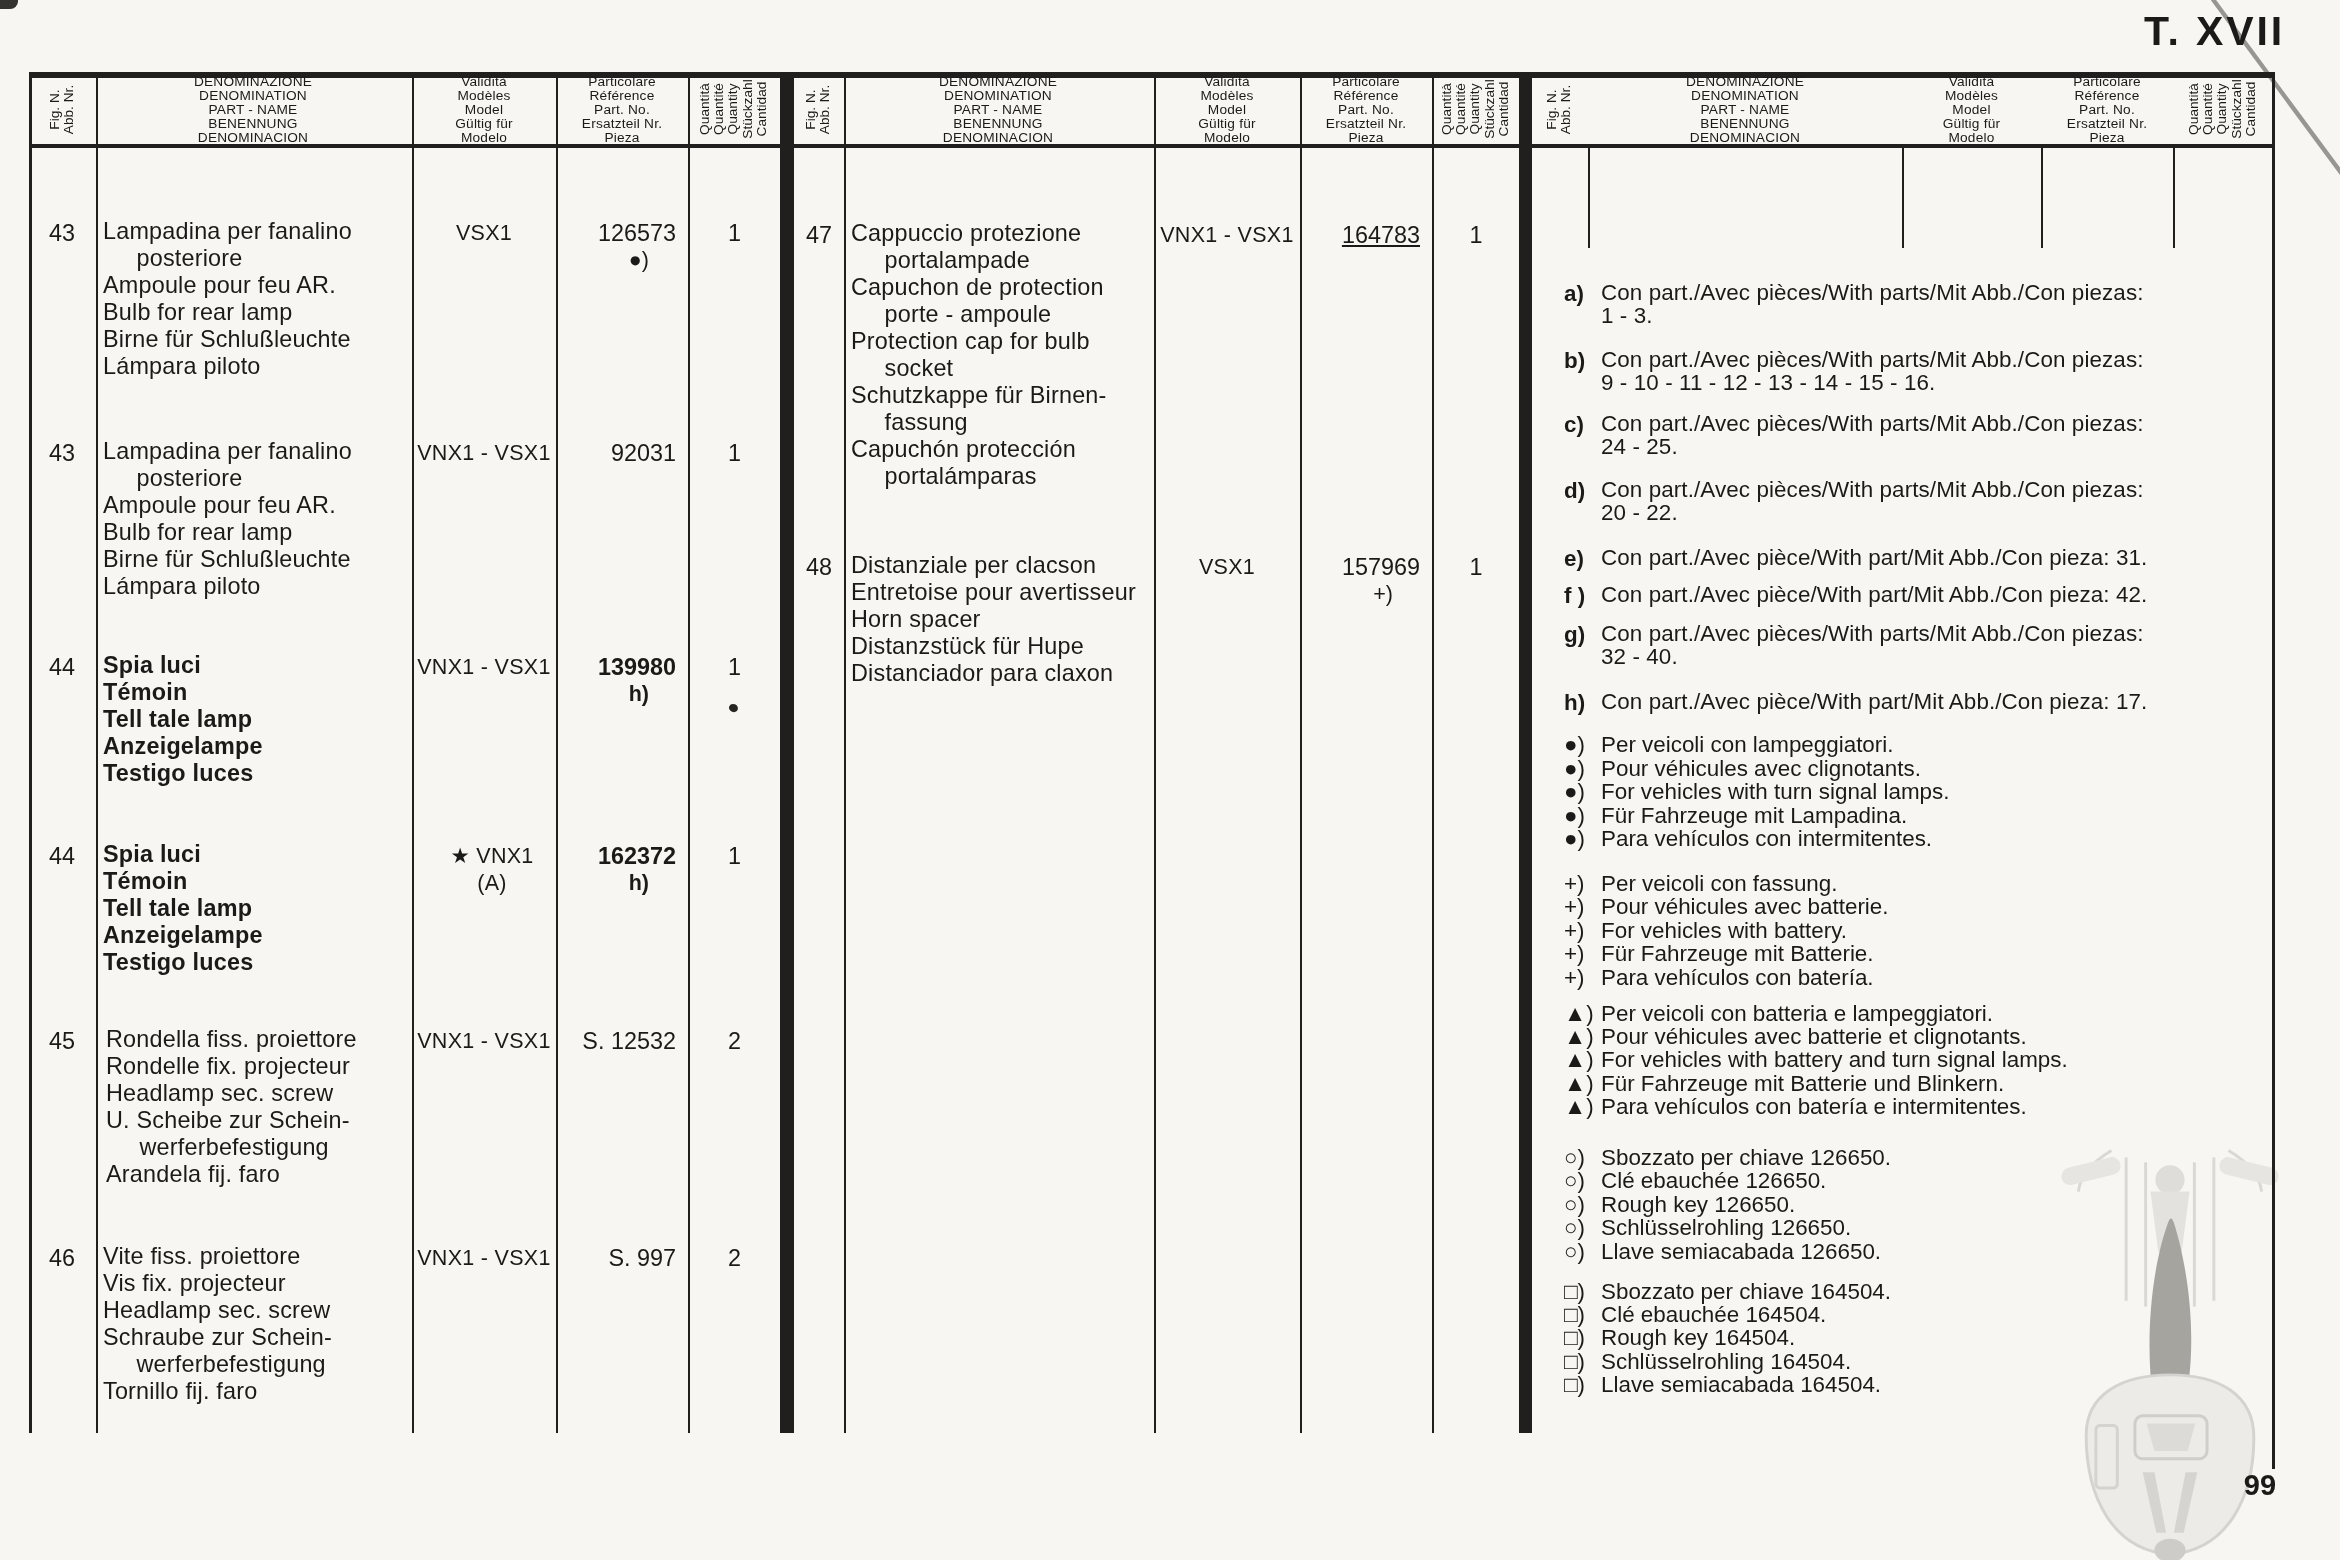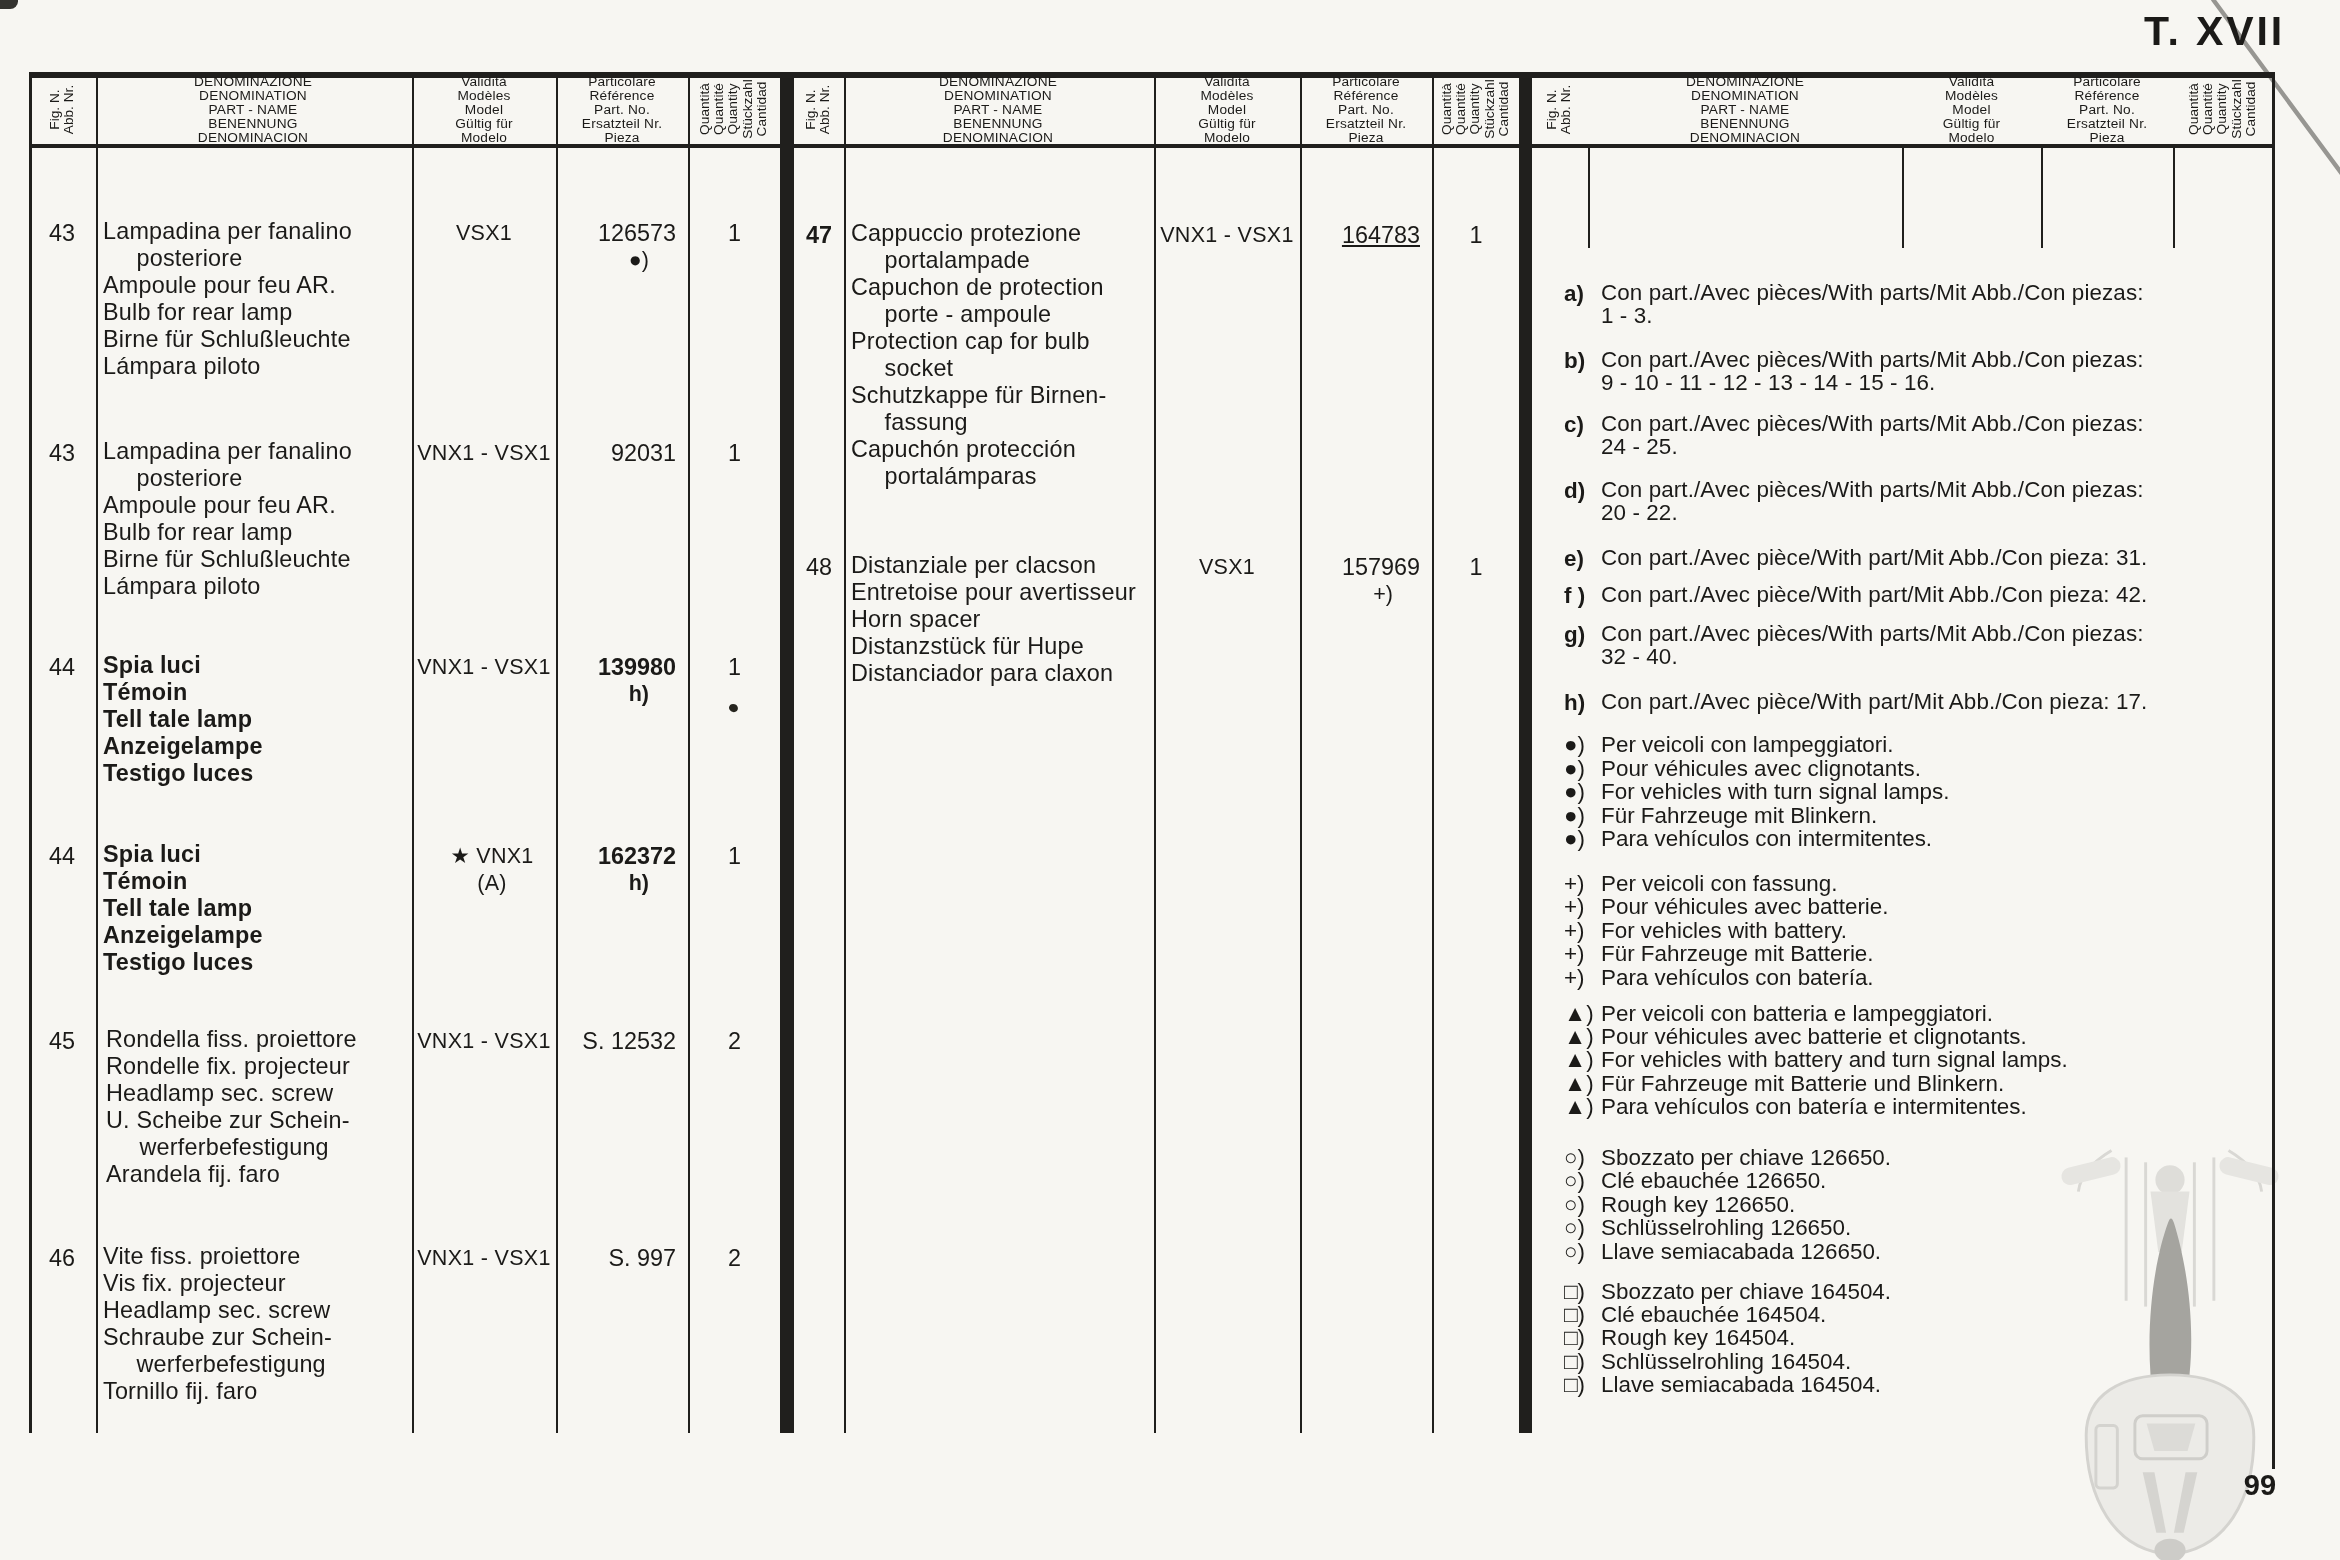--- a/index.html
+++ b/index.html
@@ -219,21 +219,21 @@
 Vis fix. projecteur
 Headlamp sec. screw
 Schraube zur Schein-
      werferbefestigung
 Tornillo fij. faro</div>
       <div class="val" style="left: 412px; width: 144px; top: 1245px;">VNX1 - VSX1</div>
       <div class="pno" style="left: 556px; width: 120px; top: 1245px;">
         <div>S. 997</div>
       </div>
       <div class="qty" style="left: 688px; width: 93px; top: 1245px;">2</div>
-      <div class="fig" style="left: 794px; width: 50px; top: 222px; font-weight: bold;">47</div>
+      <div class="fig" style="left: 794px; width: 50px; top: 222px;">47</div>
       <div class="desc" style="left: 851px; width: 302px; top: 220px;">Cappuccio protezione
      portalampade
 Capuchon de protection
      porte - ampoule
 Protection cap for bulb
      socket
 Schutzkappe für Birnen-
      fassung
 Capuchón protección
      portalámparas</div>
@@ -271,21 +271,21 @@
       <div class="note-label" style="left: 1564px; top: 583px;">f )</div>
       <div class="note-text" style="left: 1601px; width: 683px; top: 583px;">Con part./Avec pièce/With part/Mit Abb./Con pieza: 42.</div>
       <div class="note-label" style="left: 1564px; top: 622px;">g)</div>
       <div class="note-text" style="left: 1601px; width: 683px; top: 622px;">Con part./Avec pièces/With parts/Mit Abb./Con piezas:
 32 - 40.</div>
       <div class="note-label" style="left: 1564px; top: 690px;">h)</div>
       <div class="note-text" style="left: 1601px; width: 683px; top: 690px;">Con part./Avec pièce/With part/Mit Abb./Con pieza: 17.</div>
       <div class="snl" style="left: 1564px; top: 732px; width: 712px;"><span class="mark">●)</span><span>Per veicoli con lampeggiatori.</span></div>
       <div class="snl" style="left: 1564px; top: 756px; width: 712px;"><span class="mark">●)</span><span>Pour véhicules avec clignotants.</span></div>
       <div class="snl" style="left: 1564px; top: 779px; width: 712px;"><span class="mark">●)</span><span>For vehicles with turn signal lamps.</span></div>
-      <div class="snl" style="left: 1564px; top: 803px; width: 712px;"><span class="mark">●)</span><span>Für Fahrzeuge mit Blinkern.</span></div>
+      <div class="snl" style="left: 1564px; top: 803px; width: 712px;"><span class="mark">●)</span><span>Für Fahrzeuge mit Lampadina.</span></div>
       <div class="snl" style="left: 1564px; top: 826px; width: 712px;"><span class="mark">●)</span><span>Para vehículos con intermitentes.</span></div>
       <div class="snl" style="left: 1564px; top: 871px; width: 712px;"><span class="mark">+)</span><span>Per veicoli con fassung.</span></div>
       <div class="snl" style="left: 1564px; top: 894px; width: 712px;"><span class="mark">+)</span><span>Pour véhicules avec batterie.</span></div>
       <div class="snl" style="left: 1564px; top: 918px; width: 712px;"><span class="mark">+)</span><span>For vehicles with battery.</span></div>
       <div class="snl" style="left: 1564px; top: 941px; width: 712px;"><span class="mark">+)</span><span>Für Fahrzeuge mit Batterie.</span></div>
       <div class="snl" style="left: 1564px; top: 965px; width: 712px;"><span class="mark">+)</span><span>Para vehículos con batería.</span></div>
       <div class="snl" style="left: 1564px; top: 1001px; width: 712px;"><span class="mark">▲)</span><span>Per veicoli con batteria e lampeggiatori.</span></div>
       <div class="snl" style="left: 1564px; top: 1024px; width: 712px;"><span class="mark">▲)</span><span>Pour véhicules avec batterie et clignotants.</span></div>
       <div class="snl" style="left: 1564px; top: 1047px; width: 712px;"><span class="mark">▲)</span><span>For vehicles with battery and turn signal lamps.</span></div>
       <div class="snl" style="left: 1564px; top: 1071px; width: 712px;"><span class="mark">▲)</span><span>Für Fahrzeuge mit Batterie und Blinkern.</span></div>

